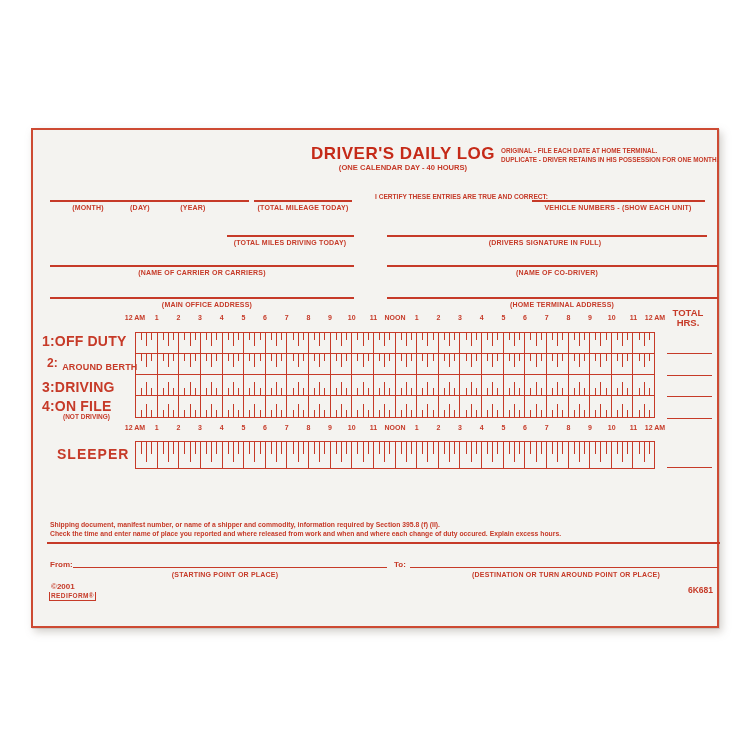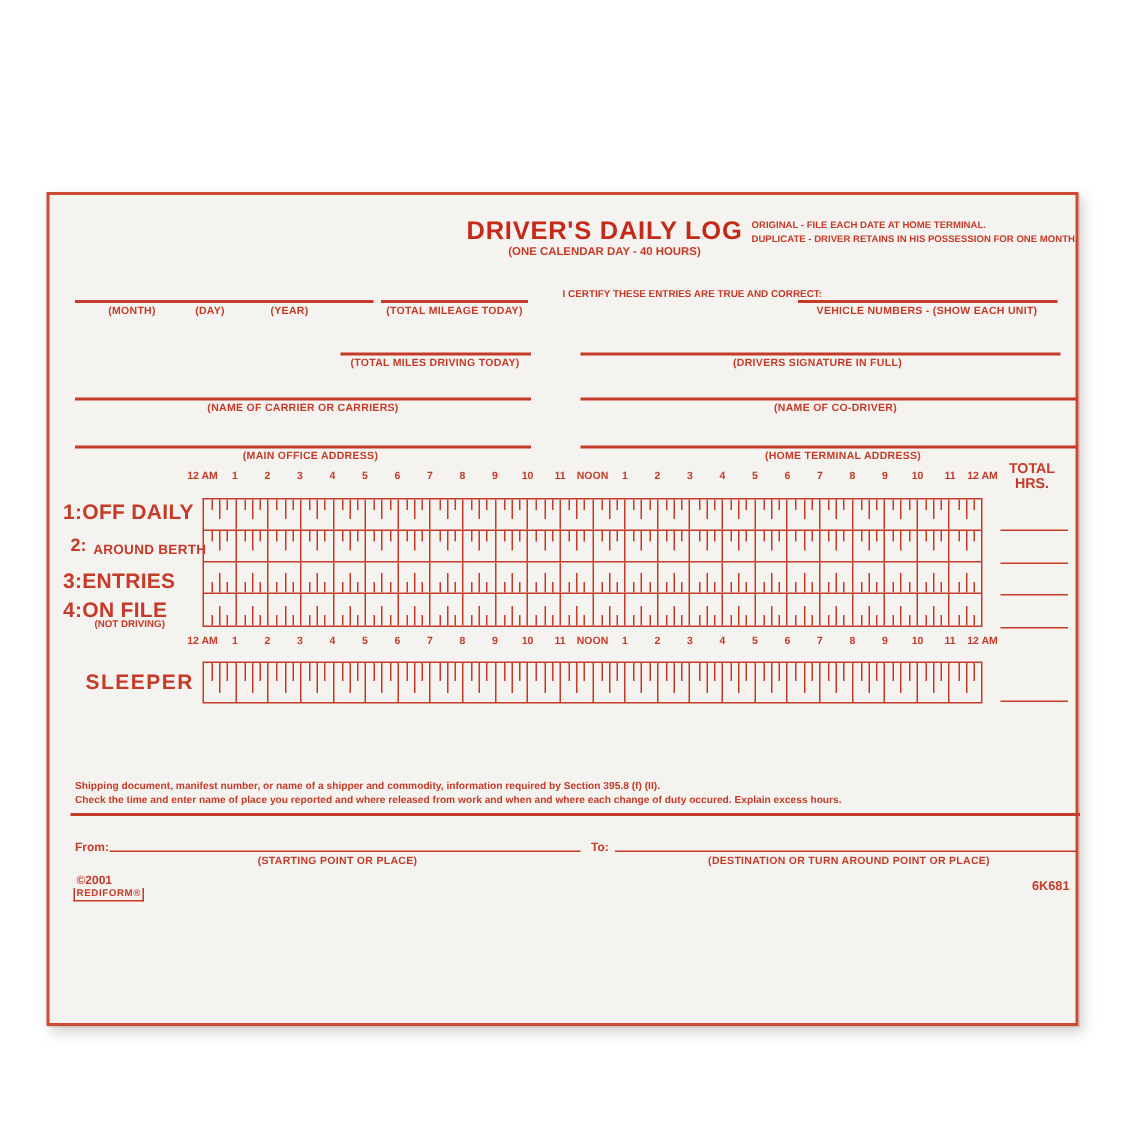--- a/index.html
+++ b/index.html
@@ -1,19 +1,19 @@
 <!DOCTYPE html>
 <html style="--ink: #c63a28; --paper: #f4f3f0;"><head>
 <meta charset="utf-8">
 <style>
   :root{ --ink:#c63a28; --paper:#f4f3f0; }
   *{box-sizing:border-box; margin:0; padding:0;}
   html,body{width:750px; height:750px; background:#ffffff; overflow:hidden;
     font-family:"Liberation Sans", sans-serif; }
-  .card{position:absolute; left:31px; top:128px; width:688px; height:556px;
+  .card{position:absolute; left:31px; top:128px; width:688px; height:500px;
     background:var(--paper); border:2px solid #cd4a33;
     box-shadow:3px 4px 8px rgba(130,120,110,.35), 1px 1px 0 rgba(160,150,140,.25);
     color:var(--ink);}
   .abs{position:absolute;}
   .b{font-weight:700;}
   .ctr{transform:translateX(-50%); white-space:nowrap;}
   .line{position:absolute; height:1.5px; background:var(--ink);}
   .flabel{position:absolute; font-size:7px; font-weight:700; letter-spacing:.2px; white-space:nowrap; color:var(--ink);}
   #title{left:274px; top:14px; width:192px; text-align:center; font-size:17px;
     font-weight:700; letter-spacing:.5px; color:#c52a18;}
@@ -603,23 +603,23 @@
           <div class="tick q" style="left: 75%;"></div>
         </div>
         <div class="cell">
           <div class="tick q" style="left: 25%;"></div>
           <div class="tick h" style="left: 50%;"></div>
           <div class="tick q" style="left: 75%;"></div>
         </div>
       </div>
   </div>
 
-  <div class="rl rl-big" style="left:9px; top:203px;"><span>1:</span><span>OFF DAILY</span></div>
+  <div class="rl rl-big" style="left:9px; top:203px;"><span>1:</span><span>OFF DUTY</span></div>
   <div class="rl" style="left:14px; top:226px;"><span id="rl2-num">2:</span> <span id="rl2-label">AROUND BERTH</span></div>
-  <div class="rl rl-big" style="left:9px; top:249px;"><span>3:</span><span>ENTRIES</span></div>
+  <div class="rl rl-big" style="left:9px; top:249px;"><span>3:</span><span>DRIVING</span></div>
   <div class="rl rl-big" style="left:9px; top:268px;"><span>4:</span><span>ON FILE</span></div>
   <div id="rl4-sub">(NOT DRIVING)</div>
 
   <div class="abs" id="total-hrs">
     <div>TOTAL</div>
     <div>HRS.</div>
   </div>
   <div class="thl" style="top:223px;"></div>
   <div class="thl" style="top:245px;"></div>
   <div class="thl" style="top:266px;"></div>

